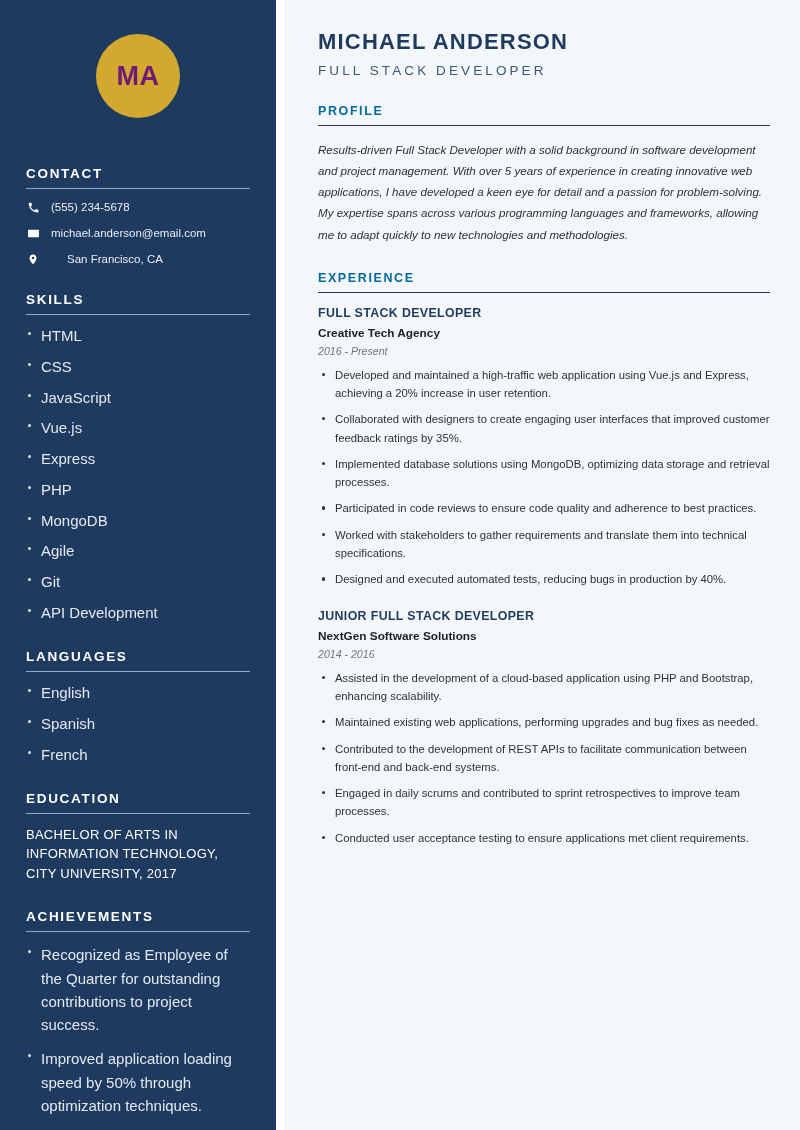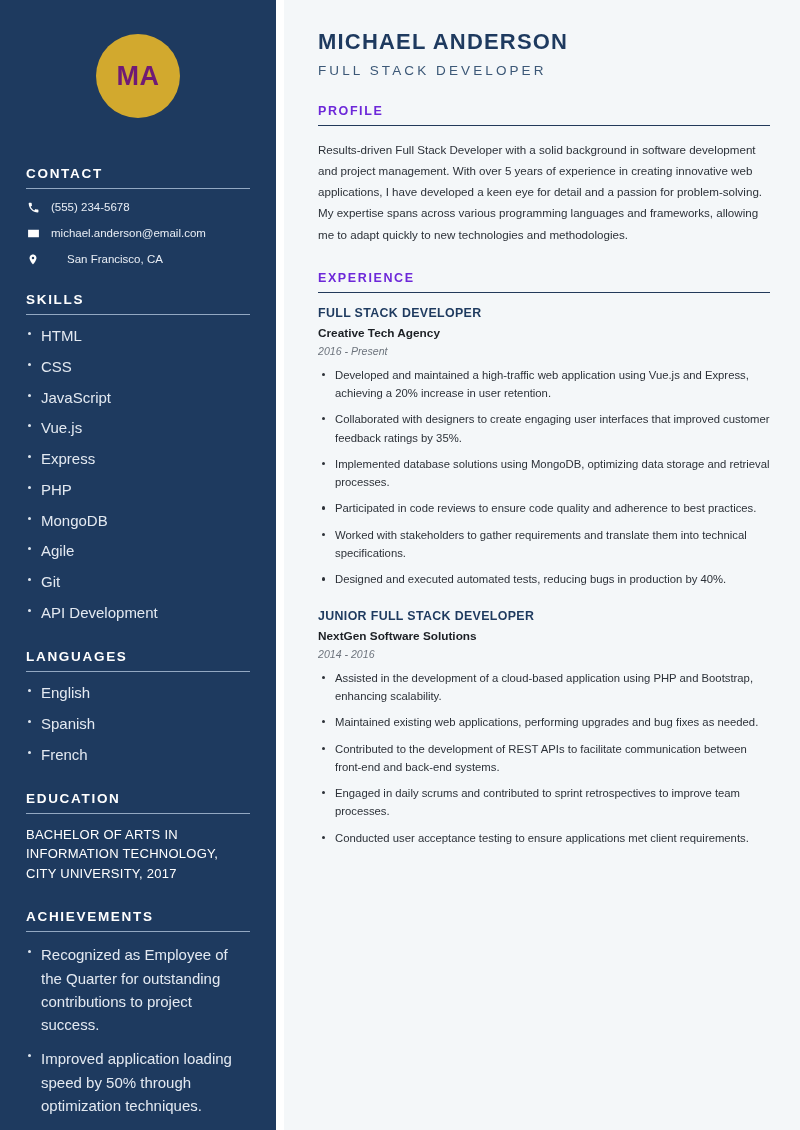--- a/index.html
+++ b/index.html
@@ -126,33 +126,34 @@
     font-size: 13.5px;
     letter-spacing: 3.1px;
     color: #3c5877;
     text-transform: uppercase;
   }
   .main-section { margin-top: 26px; }
   .main-h {
     font-size: 12.5px;
     font-weight: bold;
     letter-spacing: 1.6px;
-    color: #6d28d9;
+    color: #0369a1;
     text-transform: uppercase;
     padding-bottom: 7px;
   }
   .main-rule {
     height: 1px;
     background: #22395a;
     margin-bottom: 13px;
   }
   .profile-text {
     font-size: 11.6px;
     line-height: 1.82;
     color: #2c3138;
+    font-style: italic;
   }
   .job { margin-bottom: 4px; }
   .job + .job { margin-top: 20px; }
   .job-title {
     font-size: 12.4px;
     font-weight: bold;
     letter-spacing: 0.35px;
     color: #1e3a5f;
     text-transform: uppercase;
   }

